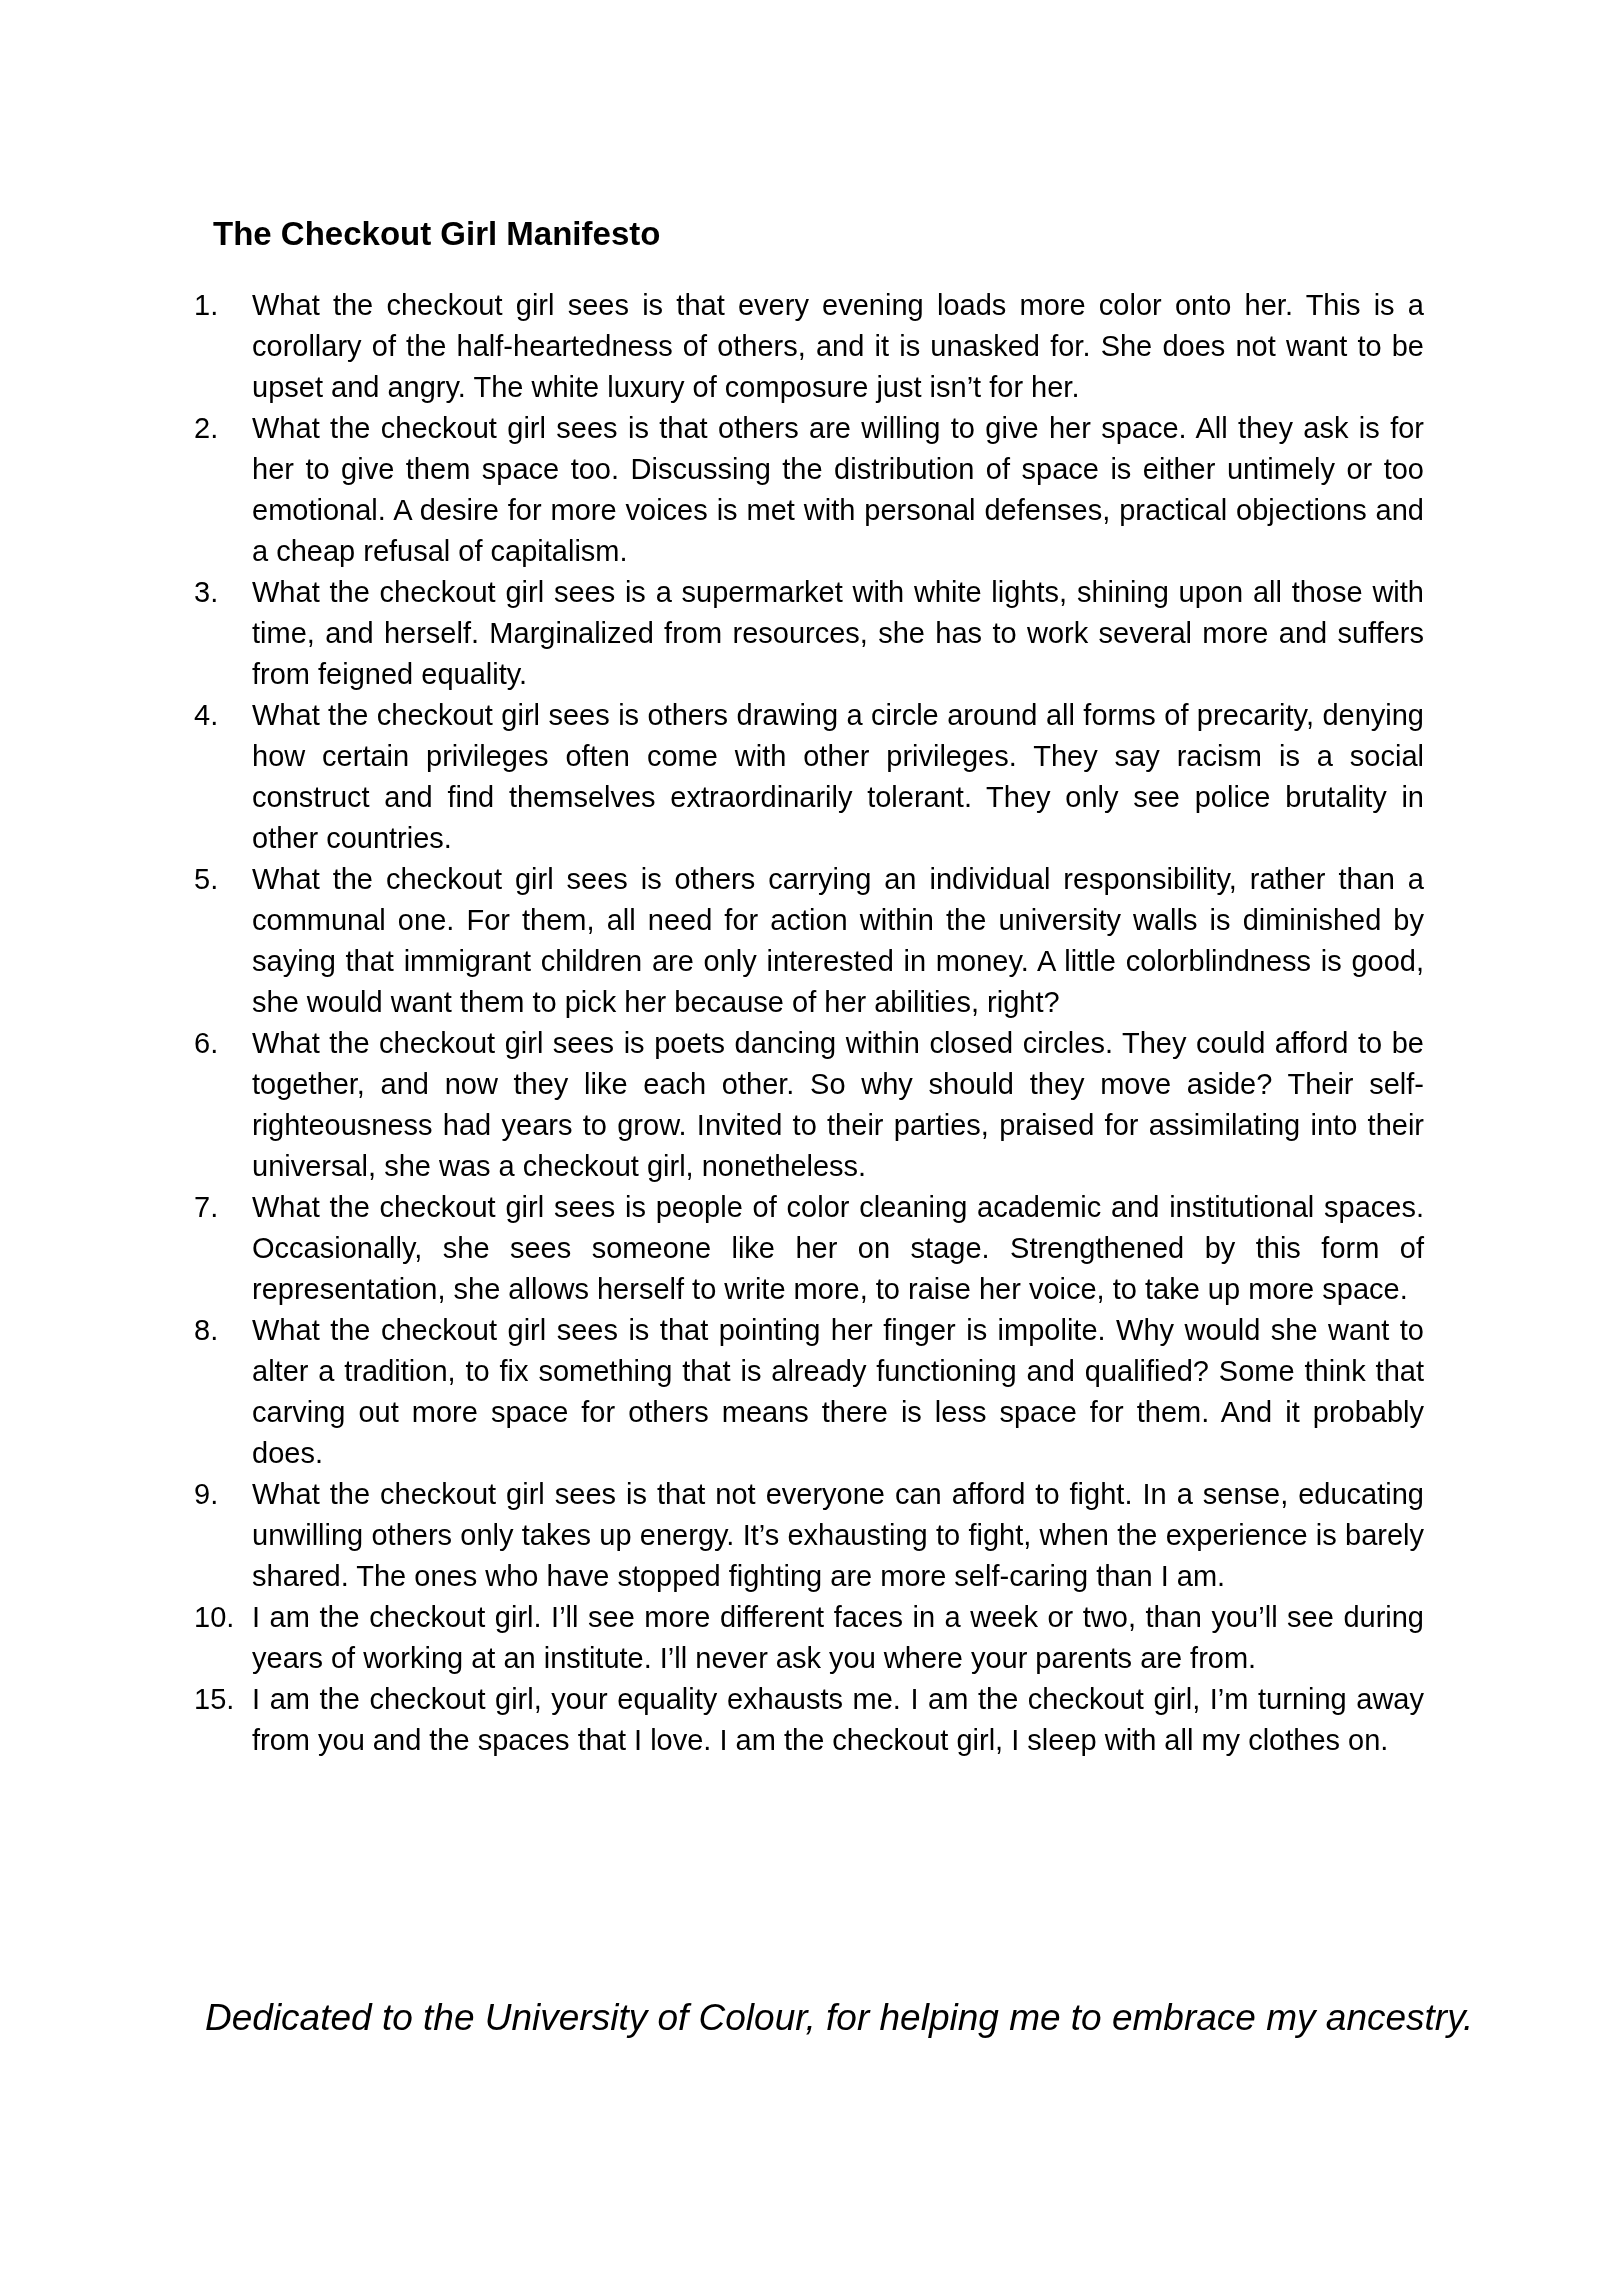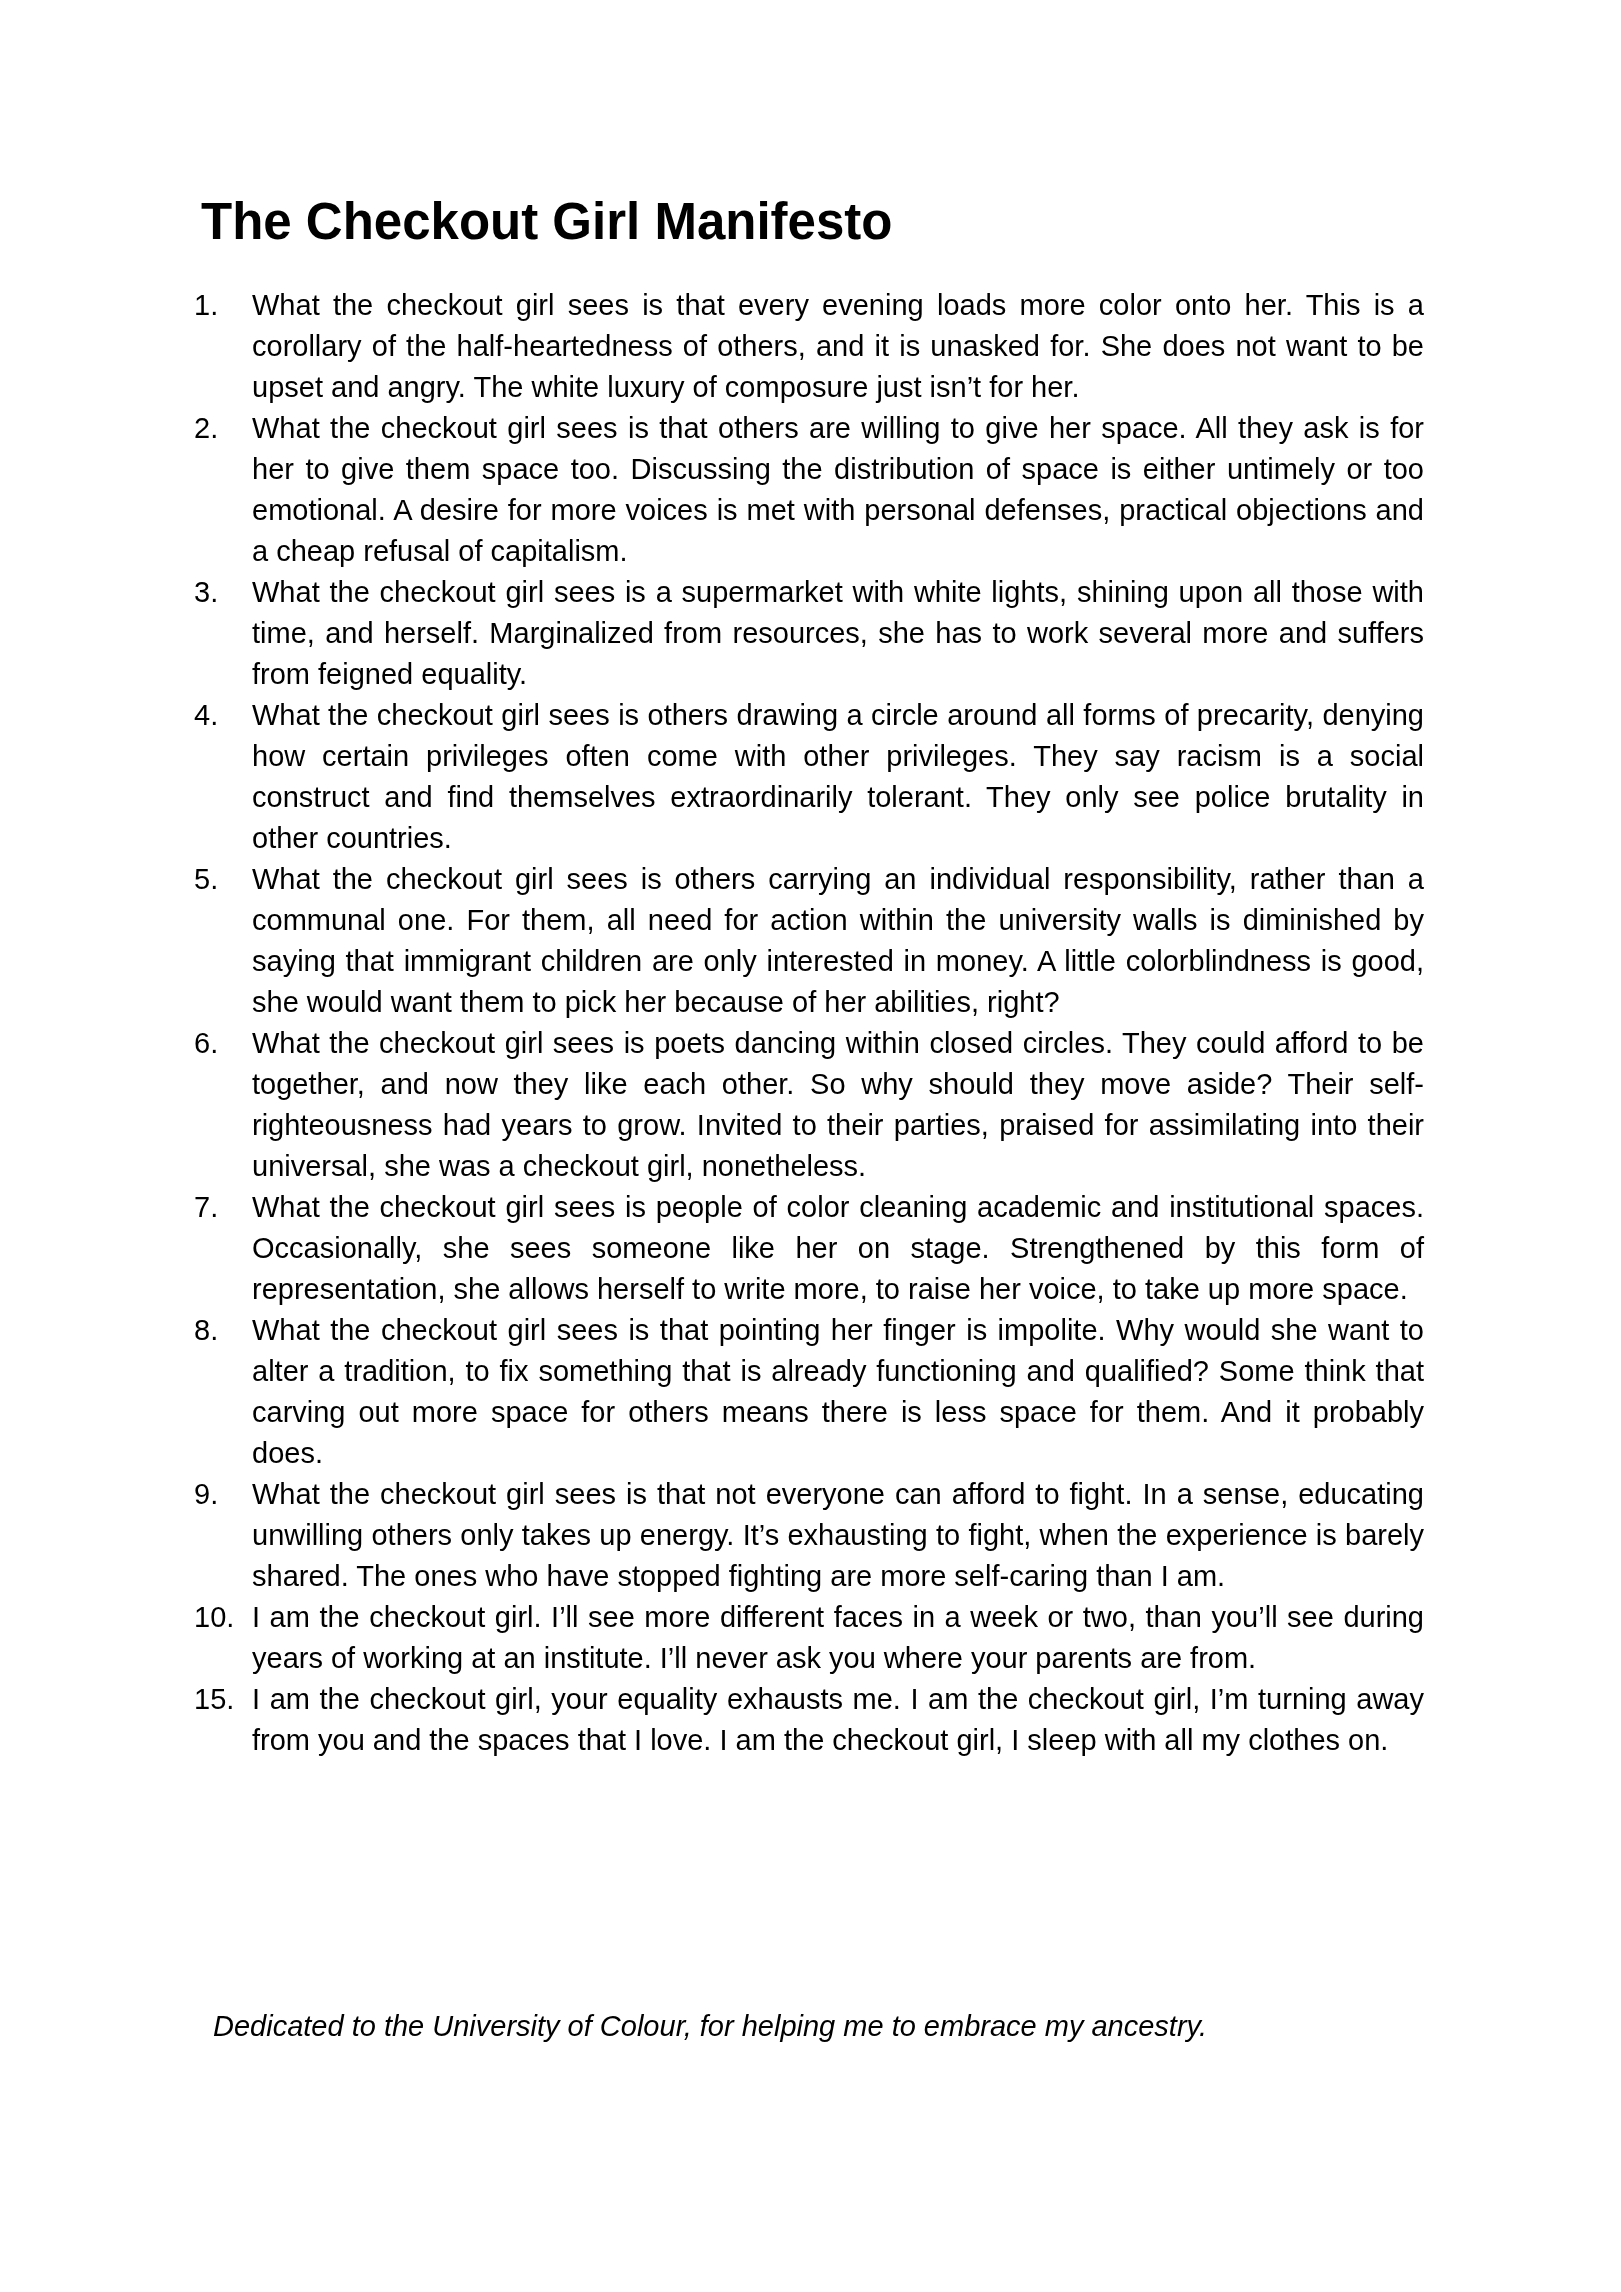--- a/index.html
+++ b/index.html
@@ -1,34 +1,34 @@
 <!DOCTYPE html>
 <html><head>
 <meta charset="utf-8">
 <style>
   html, body { margin: 0; padding: 0; background: #ffffff; }
   body { width: 1621px; height: 2293px; position: relative; overflow: hidden; }
   .page { position: absolute; left: 0; top: 0; width: 1621px; height: 2293px; background: #ffffff; color: #000000; }
   .title {
     position: absolute; left: 197px; top: 194px;
-    font-family: "Liberation Sans", sans-serif; font-weight: bold; font-size: 51px; line-height: 47px;
-    margin: 4px; white-space: nowrap;
+    font-family: "Liberation Sans", sans-serif; font-weight: bold; font-size: 33px; line-height: 47px;
+    margin: 16px; white-space: nowrap;
   }
   .list {
     position: absolute; left: 194px; top: 285px; width: 1230px;
     margin: 0; padding: 0; list-style: none;
     font-family: "Liberation Sans", sans-serif; font-size: 29px; line-height: 41px;
   }
   .item { position: relative; padding-left: 58px; text-align: justify; }
   .num { position: absolute; left: 0; top: 0; }
   .text { display: block; }
   .dedication {
     position: absolute; left: 197px; top: 1990px; width: 1274px;
-    font-family: "Liberation Sans", sans-serif; font-style: italic; font-size: 29px; line-height: 40px;
-    margin: 16px; white-space: nowrap;
+    font-family: "Liberation Sans", sans-serif; font-style: italic; font-size: 37px; line-height: 40px;
+    margin: 8px; white-space: nowrap;
   }
 </style>
 </head>
 <body>
 
 <div class="page">
   <h1 class="title">The Checkout Girl Manifesto</h1>
 
   <ol class="list">
     <li class="item">

